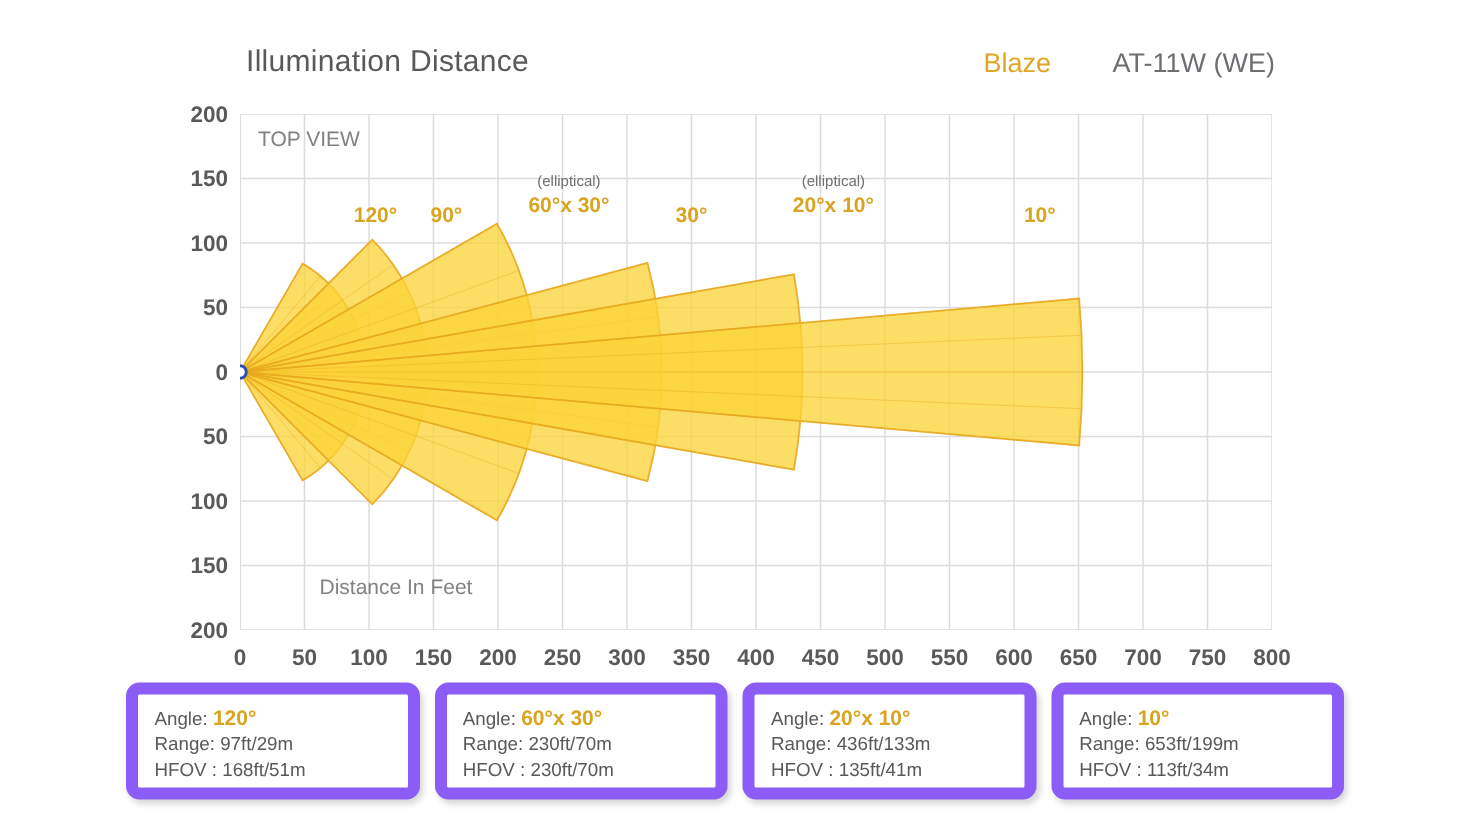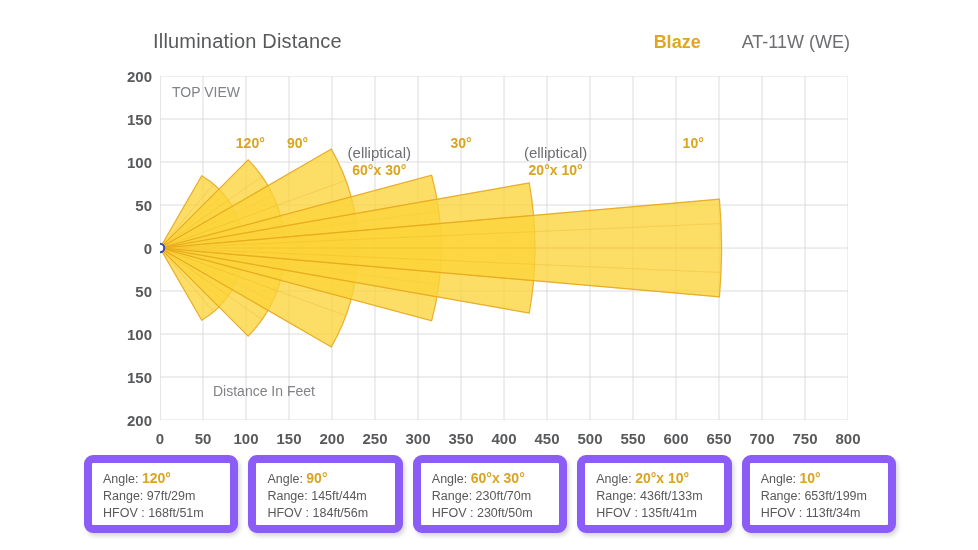--- a/index.html
+++ b/index.html
@@ -8,28 +8,28 @@
     background:#ffffff;
     font-family:"Liberation Sans", sans-serif;
     overflow:hidden;
     position:relative;
   }
   #figure{position:absolute;left:0;top:0;width:978px;height:550px;}
 
   
   .header{position:absolute;left:0;top:0;width:978px;height:70px;}
   .chart-title{
-    position:absolute;left:153px;top:30px;
+    position:absolute;left:164px;top:30px;
     font-size:20px;color:#58595b;letter-spacing:.2px;
   }
   .brand{
     position:absolute;right:128px;top:32px;
     font-size:18px;white-space:nowrap;
   }
-  .brand-name{color:#e0a524;font-weight:bold;text-align:center;}
+  .brand-name{color:#e0a524;font-weight:normal;text-align:center;}
   .brand-model{color:#6d6e71;margin-left:36px;}
 
   
   .plot{
     position:absolute;left:160px;top:76px;
     width:688px;height:344px;
   }
   .plot svg{display:block;}
 
   
@@ -42,23 +42,22 @@
   .annot{
     position:absolute;color:#808285;font-size:14px;
   }
 
   
   .beamlabel{
     position:absolute;color:#d9a420;font-weight:bold;
     font-size:14px;white-space:nowrap;text-align:center;
   }
   .beamlabel .ell{
-    display:block;color:#6d6e71;font-weight:normal;font-size:15px;
+    display:block;color:#6d6e71;font-weight:normal;font-size:10px;
     margin-bottom:1px;
-    margin-top:28px;
   }
 
   
   .cards{
     position:absolute;left:84px;top:455px;
     width:812px;height:78px;
     display:flex;gap:10px;
   }
   .card{
     position:relative;
@@ -212,28 +211,23 @@
       <div class="beamlabel" style="left: 648.2px; top: 134.52px; width: 90px;"><span>10°</span></div>
     </div>
 
   <div class="cards" id="cards">
       <div class="card">
         <div class="line"><span>Angle: </span><span class="val">120°</span></div>
         <div class="line">Range: 97ft/29m</div>
         <div class="line">HFOV : 168ft/51m</div>
       </div>
       <div class="card">
-        <div class="line"><span>Angle: </span><span class="val">90°</span></div>
-        <div class="line">Range: 145ft/44m</div>
-        <div class="line">HFOV : 184ft/56m</div>
-      </div>
-      <div class="card">
         <div class="line"><span>Angle: </span><span class="val">60°x 30°</span></div>
         <div class="line">Range: 230ft/70m</div>
-        <div class="line">HFOV : 230ft/50m</div>
+        <div class="line">HFOV : 230ft/70m</div>
       </div>
       <div class="card">
         <div class="line"><span>Angle: </span><span class="val">20°x 10°</span></div>
         <div class="line">Range: 436ft/133m</div>
         <div class="line">HFOV : 135ft/41m</div>
       </div>
       <div class="card">
         <div class="line"><span>Angle: </span><span class="val">10°</span></div>
         <div class="line">Range: 653ft/199m</div>
         <div class="line">HFOV : 113ft/34m</div>

